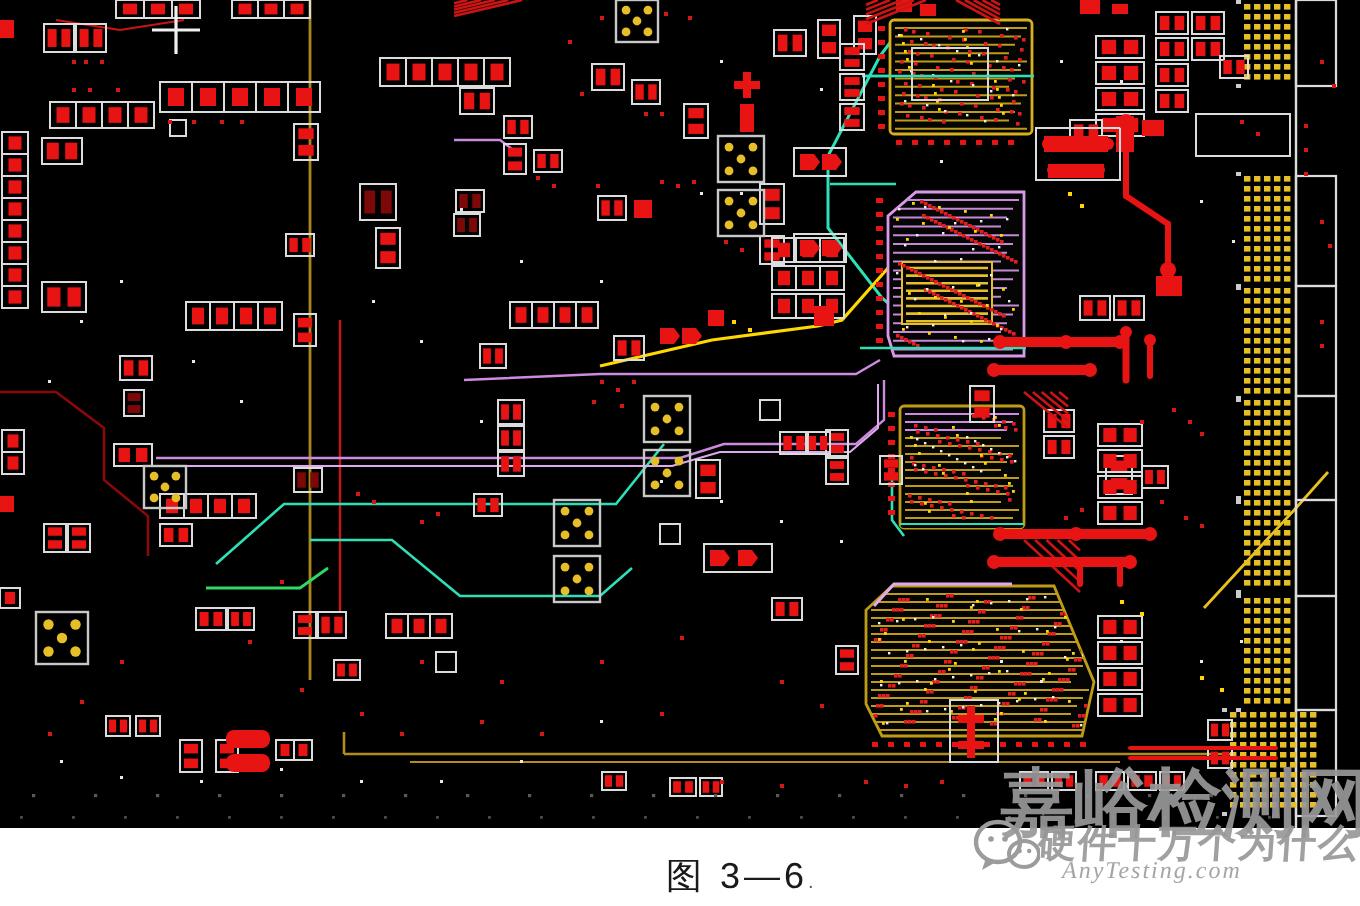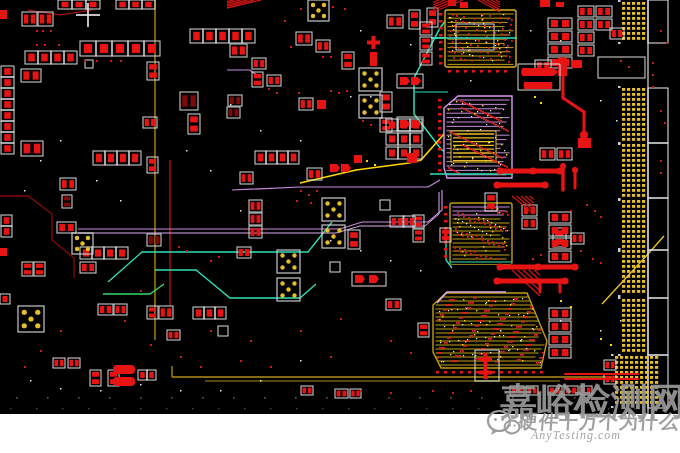--- a/index.html
+++ b/index.html
@@ -2155,20 +2155,21 @@
           <rect x="608" y="408" width="1.4" height="1.4" fill="#4a4a4a"></rect>
           <rect x="634" y="408" width="1.4" height="1.4" fill="#4a4a4a"></rect>
         </g>
         <g>
           <line x1="76" y1="15" x2="100" y2="15" stroke="#f0f0f0" stroke-width="1.6"></line>
           <line x1="88" y1="3" x2="88" y2="27" stroke="#f0f0f0" stroke-width="1.6"></line>
         </g>
       </svg>
   </div>
 
+  <div class="caption"><span>图 3—6</span><span class="mark">.</span></div>
 
   <svg class="wm-icon" viewBox="0 0 34 28">
     <ellipse cx="13" cy="12" rx="11" ry="10" fill="none" stroke="#9c9c9c" stroke-width="2.2"></ellipse>
     <polygon points="7,20 5,26 12,22" fill="#9c9c9c"></polygon>
     <circle cx="9.5" cy="10.5" r="1.4" fill="#9c9c9c"></circle>
     <circle cx="16.5" cy="10.5" r="1.4" fill="#9c9c9c"></circle>
     <ellipse cx="26" cy="18" rx="7.5" ry="6.5" fill="none" stroke="#9c9c9c" stroke-width="2"></ellipse>
     <circle cx="23.8" cy="16.5" r="1.1" fill="#9c9c9c"></circle>
     <circle cx="28.6" cy="16.5" r="1.1" fill="#9c9c9c"></circle>
   </svg>

